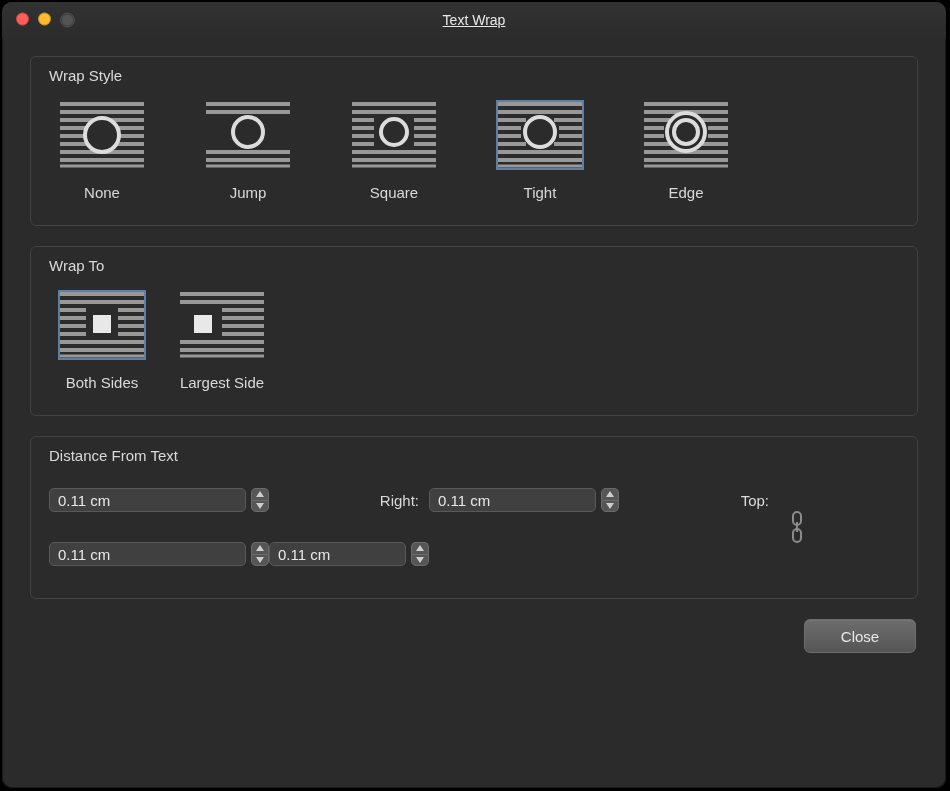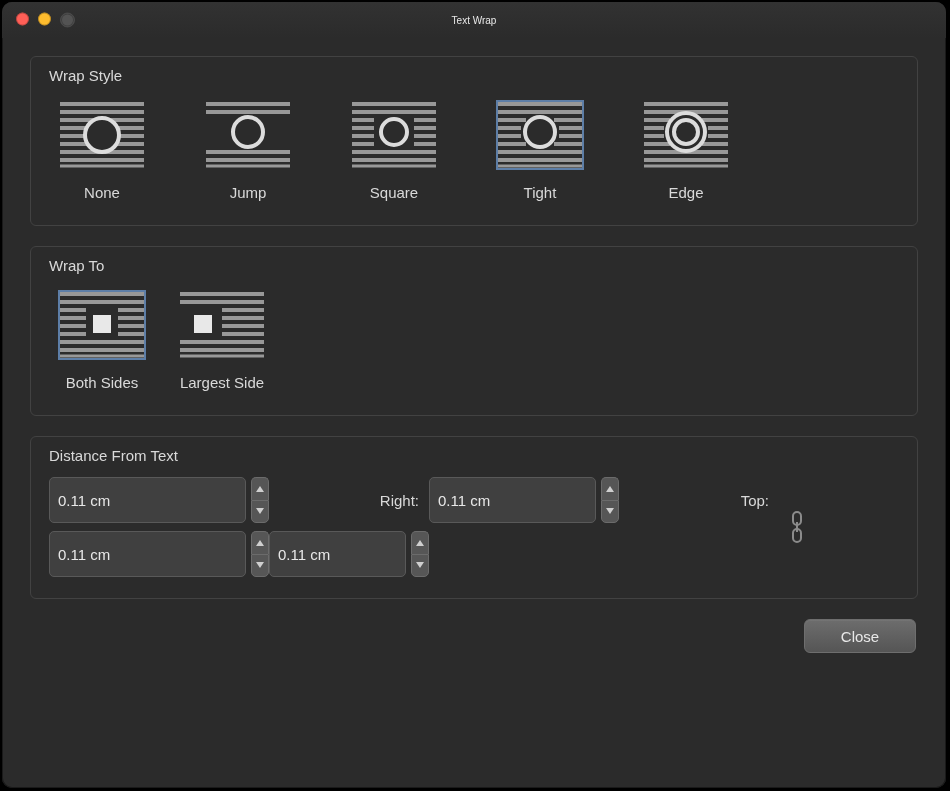--- a/index.html
+++ b/index.html
@@ -60,23 +60,24 @@
   .traffic .dot {
     width: 13px;
     height: 13px;
     border-radius: 50%;
     box-shadow: inset 0 0 0 1px rgba(0,0,0,0.25);
   }
   .t-red { background: #ff5f57; }
   .t-yellow { background: #febc2e; }
   .t-gray { background: #535353; border:1px solid #4a4a4a; box-shadow:none; width:12px;height:12px;}
   .title {
-    font-size: 10px;
+    font-size: 14px;
     color: var(--fg);
     font-weight: 500;
+    text-decoration: underline;
   }
 
   
   .content {
     padding: 18px 28px 22px 28px;
   }
   .group {
     border: 1px solid var(--panel-border);
     border-radius: 6px;
     padding: 12px 18px 24px 18px;
@@ -138,21 +139,21 @@
   }
   .dist-label {
     text-align: right;
     padding-right: 10px;
     font-size: 15px;
     color: var(--fg-dim);
   }
   .num-input {
     display: flex;
     align-items: stretch;
-    height: 46px;
+    height: 24px;
   }
   .num-input .field {
     flex: 1;
     background: var(--input-bg);
     border: 1px solid var(--input-border);
     border-radius: 5px;
     color: var(--fg);
     padding: 0 8px;
     display: flex;
     align-items: center;

